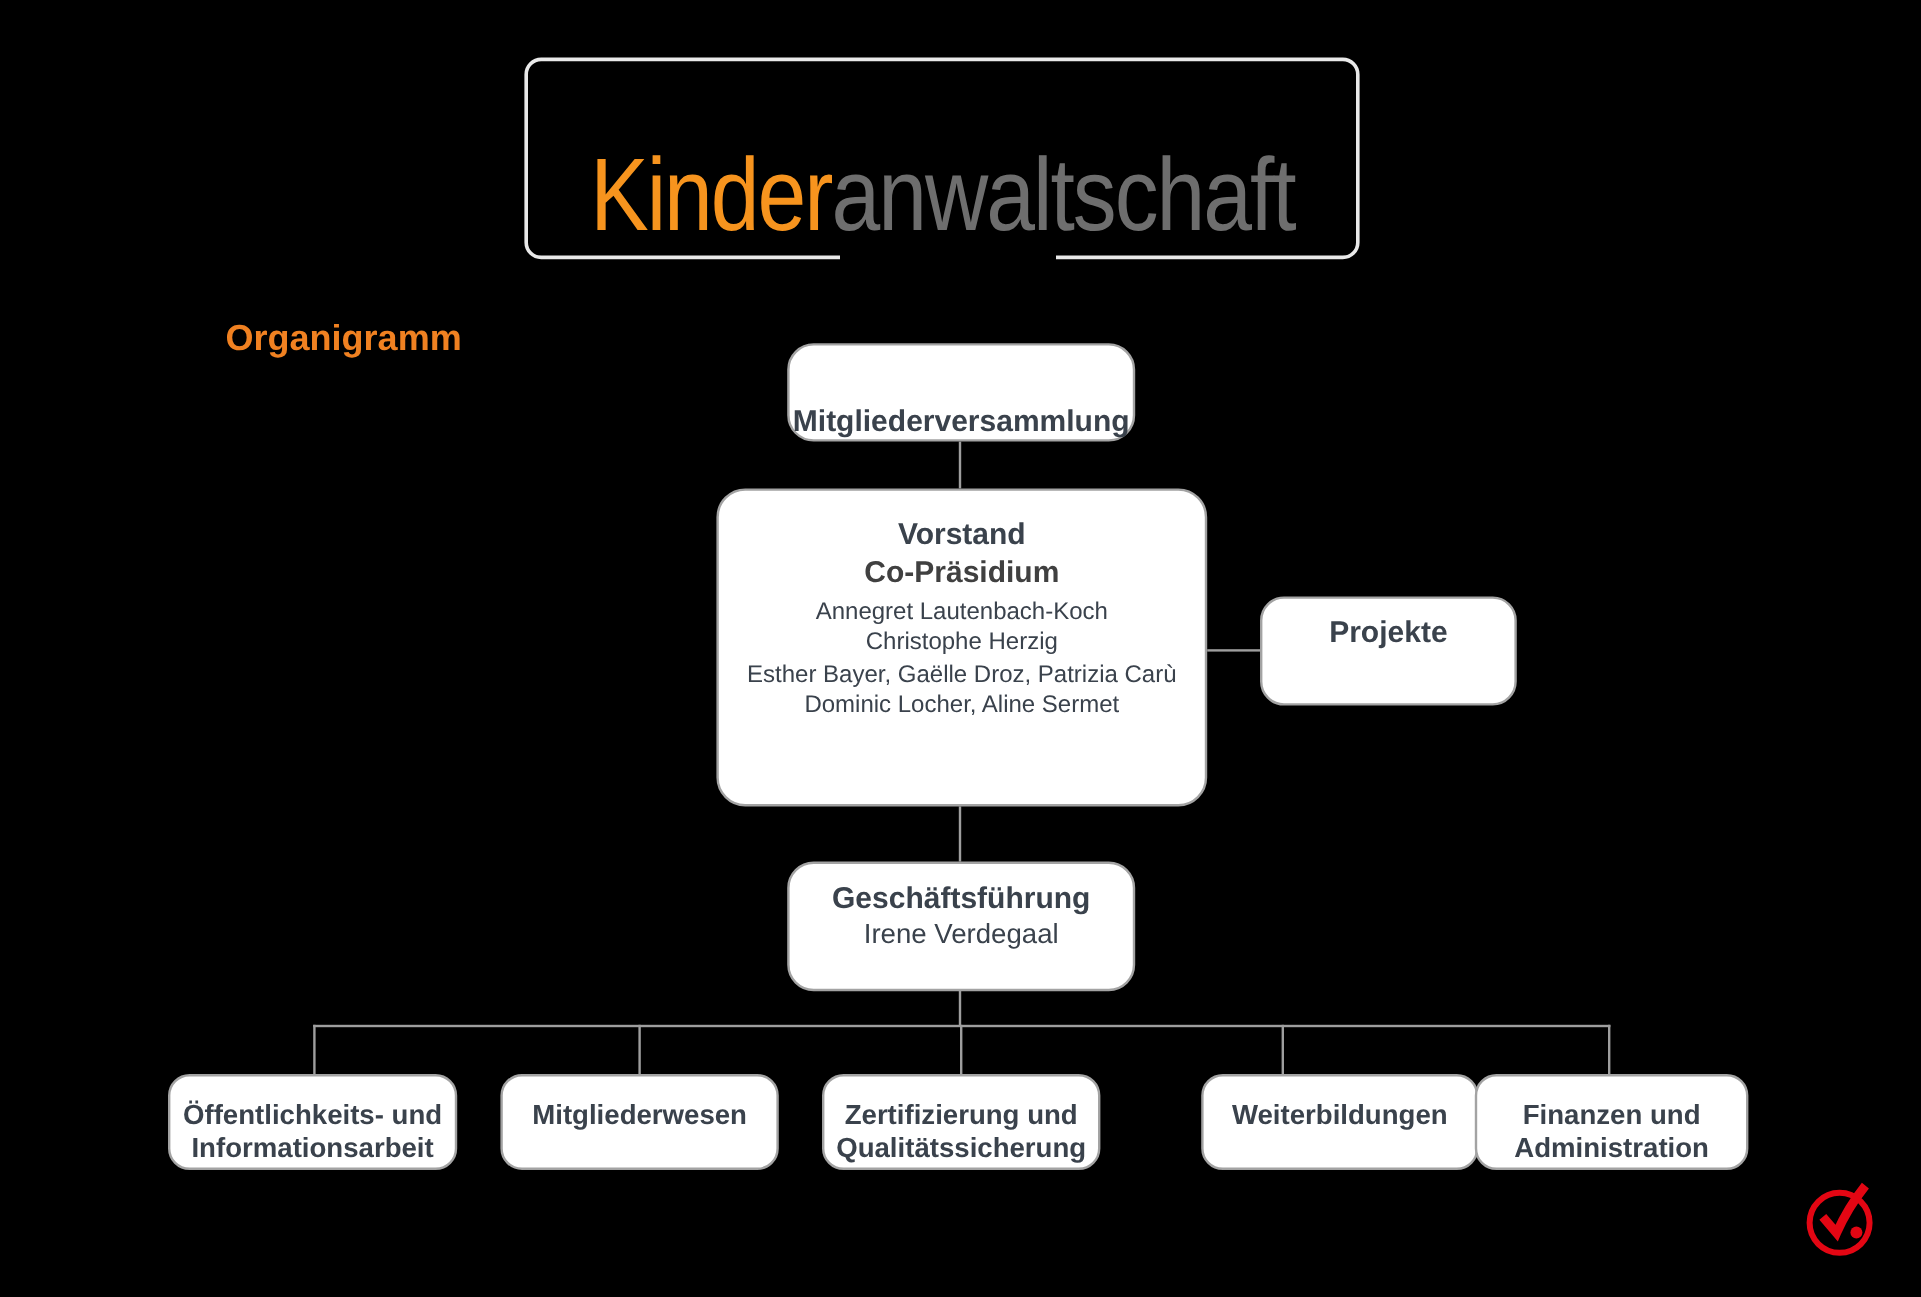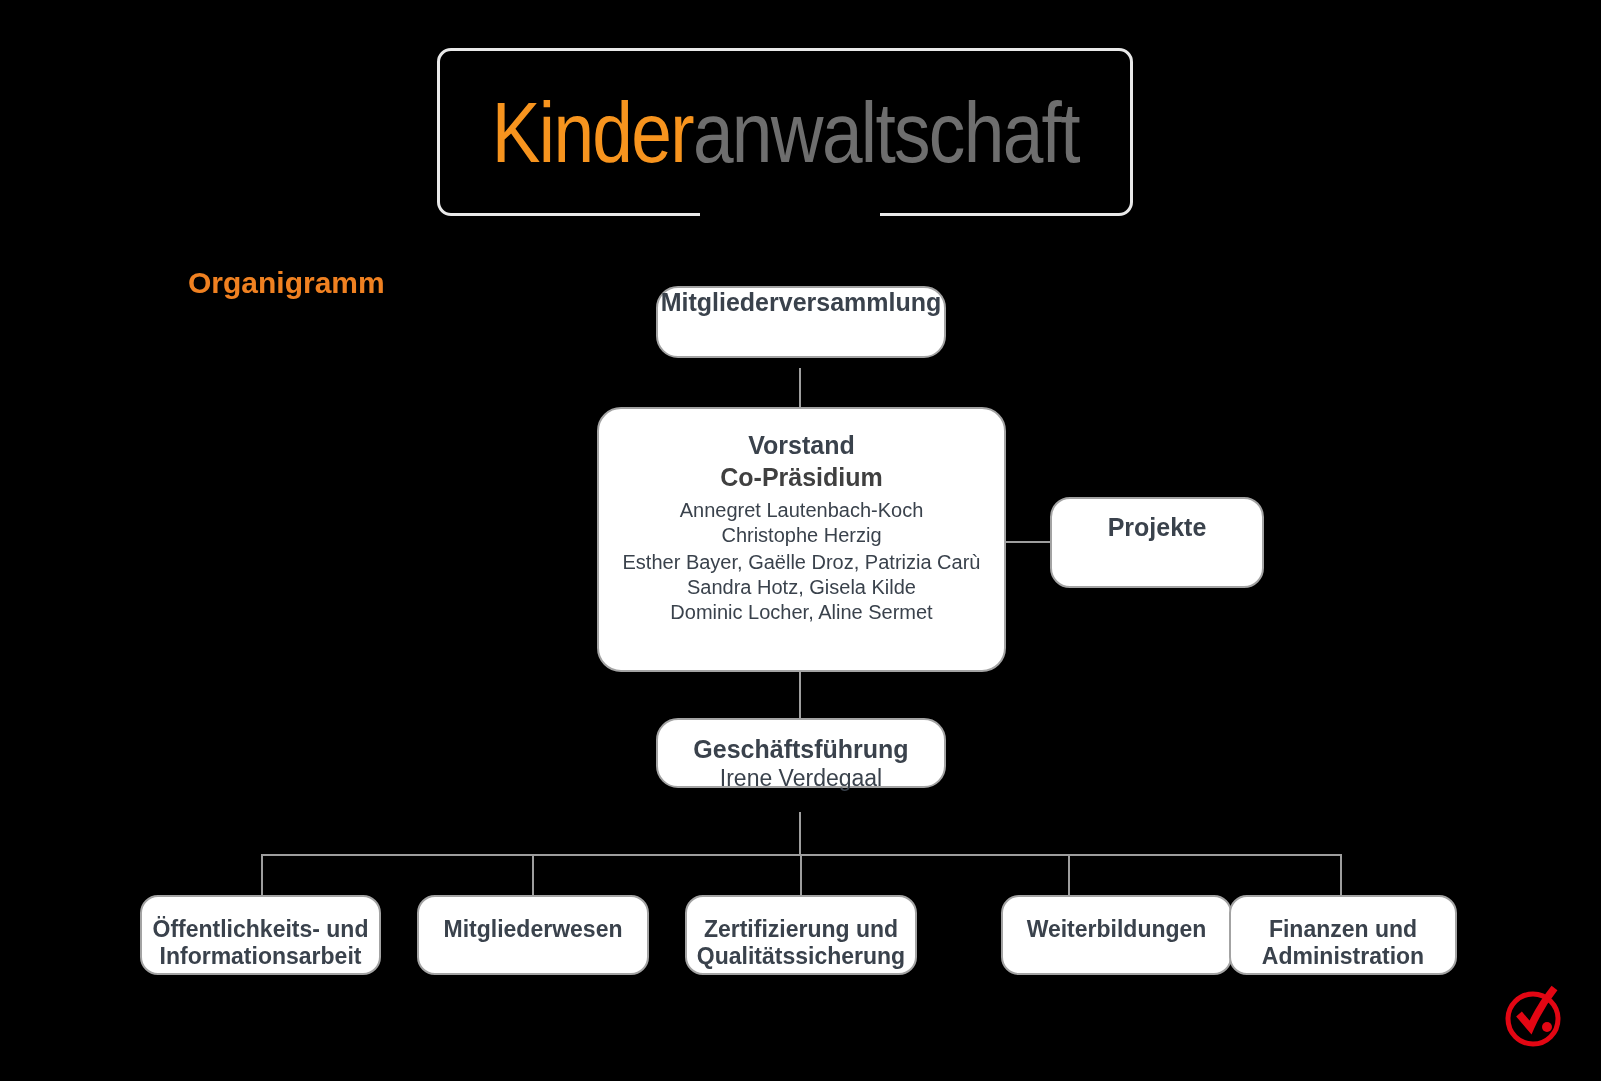--- a/index.html
+++ b/index.html
@@ -9,55 +9,55 @@
     width: 1601px;
     height: 1081px;
     background: #000000;
     font-family: "Liberation Sans", sans-serif;
     overflow: hidden;
   }
   
   .logo-box {
     position: absolute; left: 437px; top: 48px; width: 696px; height: 168px;
     border: 3px solid #E9E9E9; border-radius: 14px;
-    display: flex; align-items: center; justify-content: center;
+    display: flex; align-items: flex-end; justify-content: center;
     background: transparent;
   }
   .logo-text { font-size: 86px; letter-spacing: -2px; transform: scaleX(.85); white-space: nowrap; }
   .logo-kinder { color: #F7941E; font-weight: 500; }
   .logo-rest   { color: #6E6E6E; font-weight: 300; }
   .gap-cover { position: absolute; left: 700px; top: 210px; width: 180px; height: 10px; background: #000; }
 
   
   .org-label {
     position: absolute; left: 140px; top: 266px;
     color: #F08121; font-size: 30px; font-weight: bold; margin-left: 48px;
   }
 
   
   .wbox {
     position: absolute; background: #ffffff;
     border: 2px solid #A3A3A3; color: #3A424C;
     text-align: center;
   }
 
-  .mv-box { left: 656px; top: 286px; width: 290px; height: 72px; border-radius: 22px;
-            display: flex; align-items: flex-start; justify-content: center; }
+  .mv-box { left: 656px; top: 286px; width: 290px; height: 82px; border-radius: 22px;
+            display: flex; align-items: flex-end; justify-content: center; }
   .box-title { font-weight: bold; font-size: 25px; }
 
   .vorstand-box { left: 597px; top: 407px; width: 409px; height: 265px; border-radius: 24px; padding-top: 23px; }
   .vb-title   { font-size: 25px; line-height: 26px; font-weight: bold; }
   .vb-heading { font-size: 25px; line-height: 26px; font-weight: bold; color: #404040; margin-top: 6px; }
   .vb-member  { font-size: 20px; line-height: 25px; }
   .mt8 { margin-top: 8px; }
   .mt2 { margin-top: 2px; }
 
   .projekte-box { left: 1050px; top: 497px; width: 214px; height: 91px; border-radius: 20px; padding-top: 14px; }
 
-  .gf-box { left: 656px; top: 718px; width: 290px; height: 70px; border-radius: 22px; padding-top: 15px; }
+  .gf-box { left: 656px; top: 718px; width: 290px; height: 108px; border-radius: 22px; padding-top: 15px; }
   .gf-person { font-size: 23px; line-height: 28px; }
 
   .dept { top: 895px; height: 80px; border-radius: 18px; padding-top: 19px;
           font-weight: bold; font-size: 23px; line-height: 27px; }
   .d1 { left: 140px;  width: 241px; }
   .d2 { left: 417px;  width: 232px; }
   .d3 { left: 685px;  width: 232px; }
   .d4 { left: 1001px;  width: 231px; }
   .d5 { left: 1229px; width: 228px; }
 
@@ -102,21 +102,20 @@
   <div class="wbox mv-box">
     <div class="box-title">Mitgliederversammlung</div>
   </div>
 
   <div class="wbox vorstand-box">
     <div class="vb-title">Vorstand</div>
     <div class="vb-heading">Co-Präsidium</div>
     <div class="vb-member mt8">Annegret Lautenbach-Koch</div>
     <div class="vb-member">Christophe Herzig</div>
     <div class="vb-member mt2">Esther Bayer, Gaëlle Droz, Patrizia Carù</div>
-    <div class="vb-member">Sandra Hotz, Gisela Kilde</div>
     <div class="vb-member">Dominic Locher, Aline Sermet</div>
   </div>
 
   <div class="wbox projekte-box">
     <div class="box-title">Projekte</div>
   </div>
 
   <div class="wbox gf-box">
     <div class="box-title">Geschäftsführung</div>
     <div class="gf-person">Irene Verdegaal</div>

